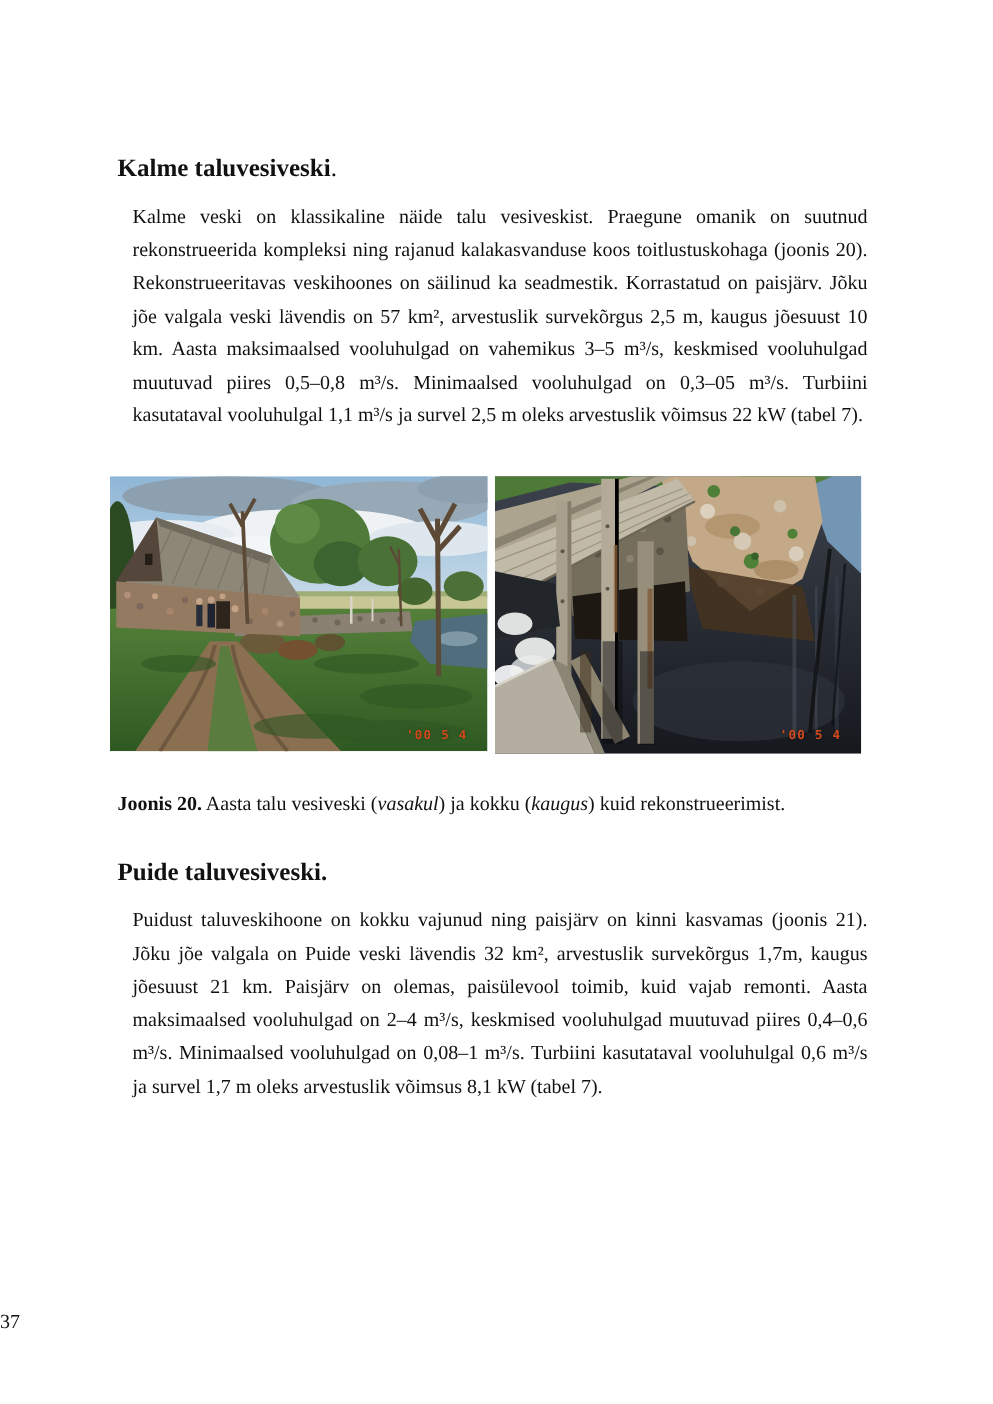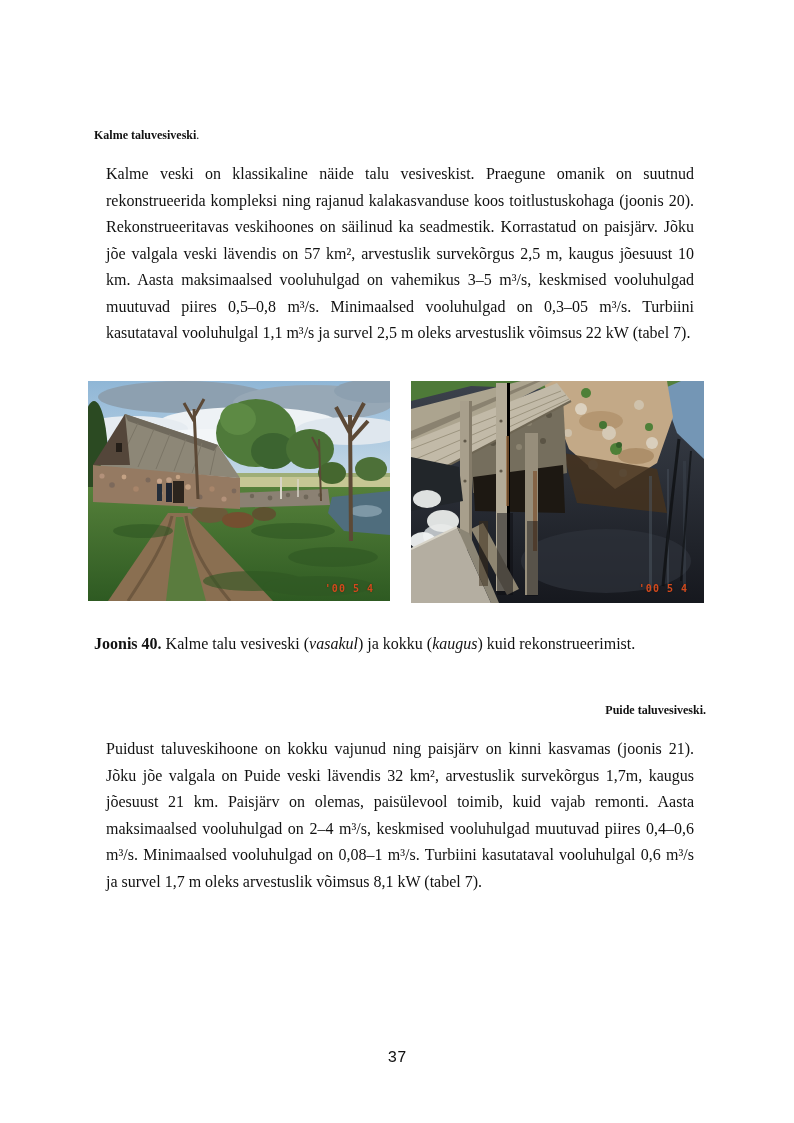--- a/index.html
+++ b/index.html
@@ -12,36 +12,36 @@
     color: #111;
     overflow: hidden;
   }
   .content {
     position: absolute;
     left: 94px;
     top: 122px;
     width: 612px;
   }
   .section-heading {
-    font-size: 12px;
+    font-size: 20px;
     font-weight: bold;
     margin: 0;
     line-height: 27px;
   }
   .section-heading .h-period { font-weight: normal; }
   .body-text {
     font-size: 16px;
     line-height: 26.5px;
     text-align: justify;
     margin: 12px;
     hyphens: none;
   }
   .figure-row {
     display: flex;
-    gap: 21px;
+    gap: 6px;
     margin: 34px 0 0 -6px;
   }
   .photo { position: relative; font-size: 0; }
   .photo svg { display: block; }
   .timestamp {
     position: absolute;
     right: 16px;
     bottom: 9px;
     color: #d2491c;
     font-family: "DejaVu Sans Mono", monospace;
@@ -50,29 +50,28 @@
     letter-spacing: 1px;
     text-shadow: 0 0 2px rgba(0,0,0,0.35);
   }
   .caption {
     margin: 28px 0 0 0;
     font-size: 16px;
     line-height: 26.5px;
   }
   .caption .cap-label { font-weight: bold; }
   .caption .cap-italic { font-style: italic; margin-top: 44px; }
-  .heading-2 { margin-top: 40px; text-align: right; }
+  .heading-2 { margin-top: 28px; }
   .page-number {
     position: absolute;
     left: 0;
     top: 1049px;
     width: 794px;
-    text-align: center;
+    text-align: left;
     font-size: 16px;
-    font-family: Liberation Mono, monospace;
   }
 </style>
 </head>
 <body>
 
 <div class="page">
   <div class="content">
 
     <h3 class="section-heading"><span>Kalme taluvesiveski</span><span class="h-period">.</span></h3>
 
@@ -283,21 +282,21 @@
             <rect x="272" y="80" width="3" height="130" fill="#39424c" opacity="0.5"></rect>
             <path d="M268,58 C262,110 256,160 252,205" stroke="#0a0b0d" stroke-width="3" fill="none" opacity="0.7"></path>
             <path d="M280,70 C276,120 272,170 270,200" stroke="#0a0b0d" stroke-width="2" fill="none" opacity="0.6"></path>
           </g>
         </svg>
         <span class="timestamp">'00 5 4</span>
       </figure>
 
     </div>
 
-    <p class="caption"><span class="cap-label">Joonis 40.</span><span> Kalme talu vesiveski (</span><span class="cap-italic">vasakul</span><span>) ja kokku (</span><span class="cap-italic">kaugus</span><span>) kuid rekonstrueerimist.</span></p>
+    <p class="caption"><span class="cap-label">Joonis 20.</span><span> Aasta talu vesiveski (</span><span class="cap-italic">vasakul</span><span>) ja kokku (</span><span class="cap-italic">kaugus</span><span>) kuid rekonstrueerimist.</span></p>
 
     <h3 class="section-heading heading-2">Puide taluvesiveski.</h3>
 
     <p class="body-text">Puidust taluveskihoone on kokku vajunud ning paisjärv on kinni kasvamas (joonis 21). Jõku jõe valgala on Puide veski lävendis 32 km², arvestuslik survekõrgus 1,7m, kaugus jõesuust 21 km. Paisjärv on olemas, paisülevool toimib, kuid vajab remonti. Aasta maksimaalsed vooluhulgad on 2–4 m³/s, keskmised vooluhulgad muutuvad piires 0,4–0,6 m³/s. Minimaalsed vooluhulgad on 0,08–1 m³/s. Turbiini kasutataval vooluhulgal 0,6 m³/s ja survel 1,7 m oleks arvestuslik võimsus 8,1 kW (tabel 7).</p>
 
   </div>
 
   <div class="page-number">37</div>
 </div>
 

